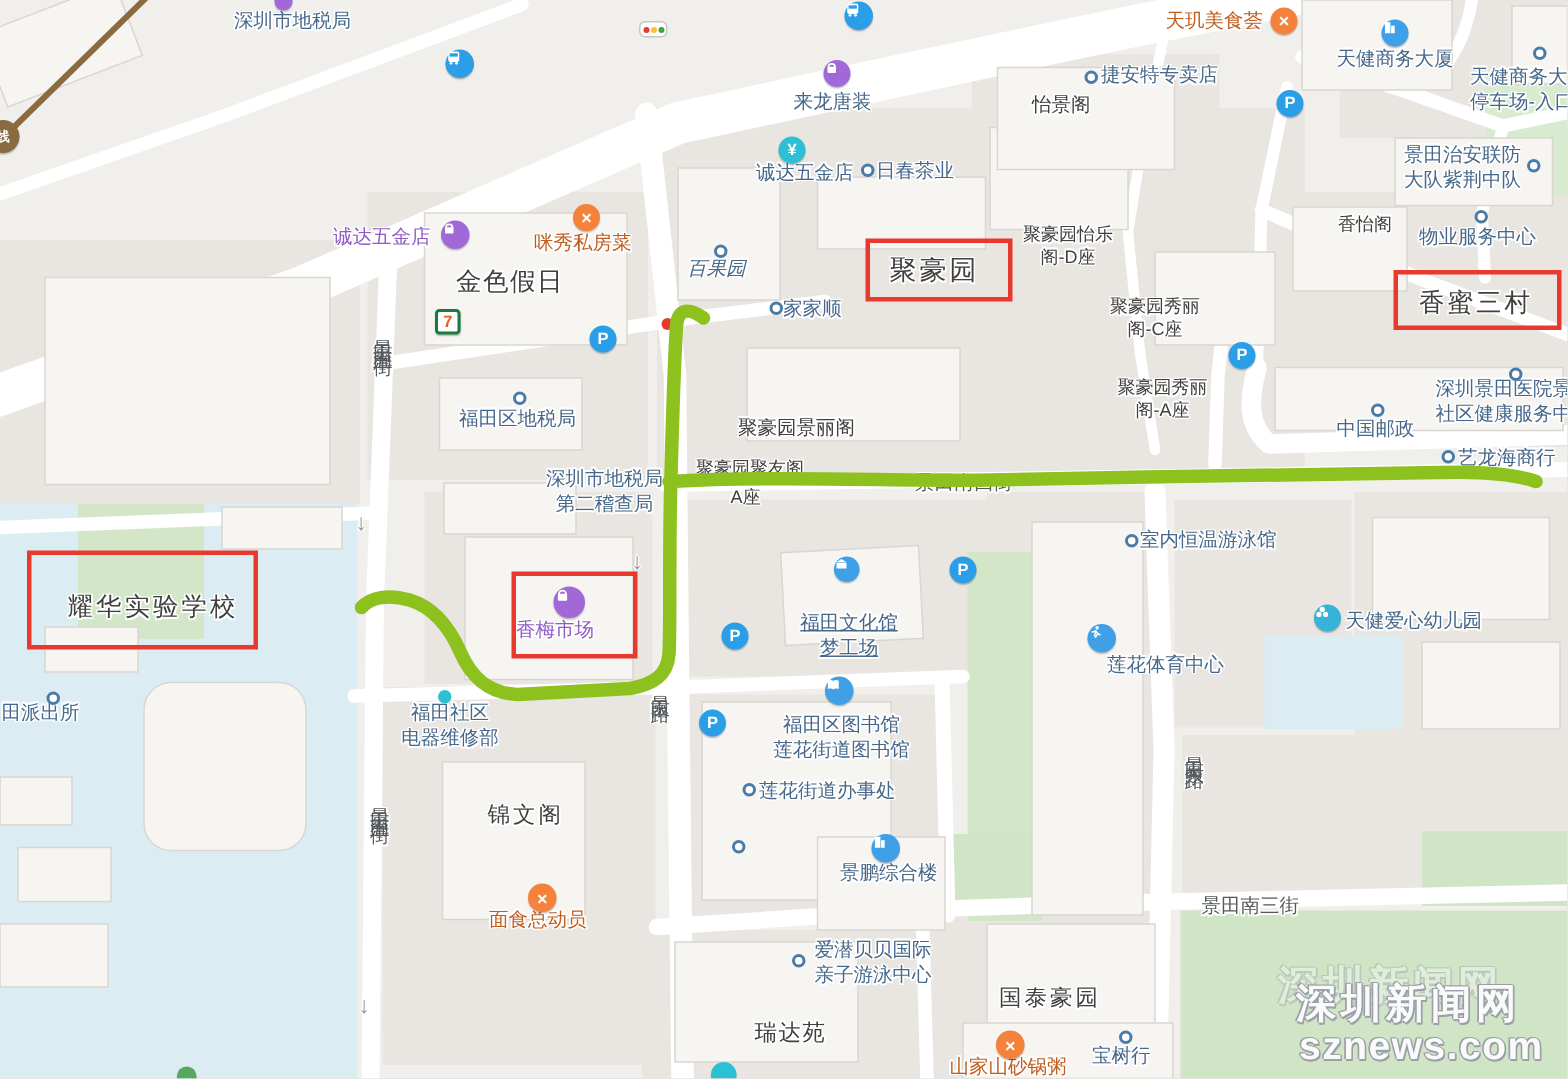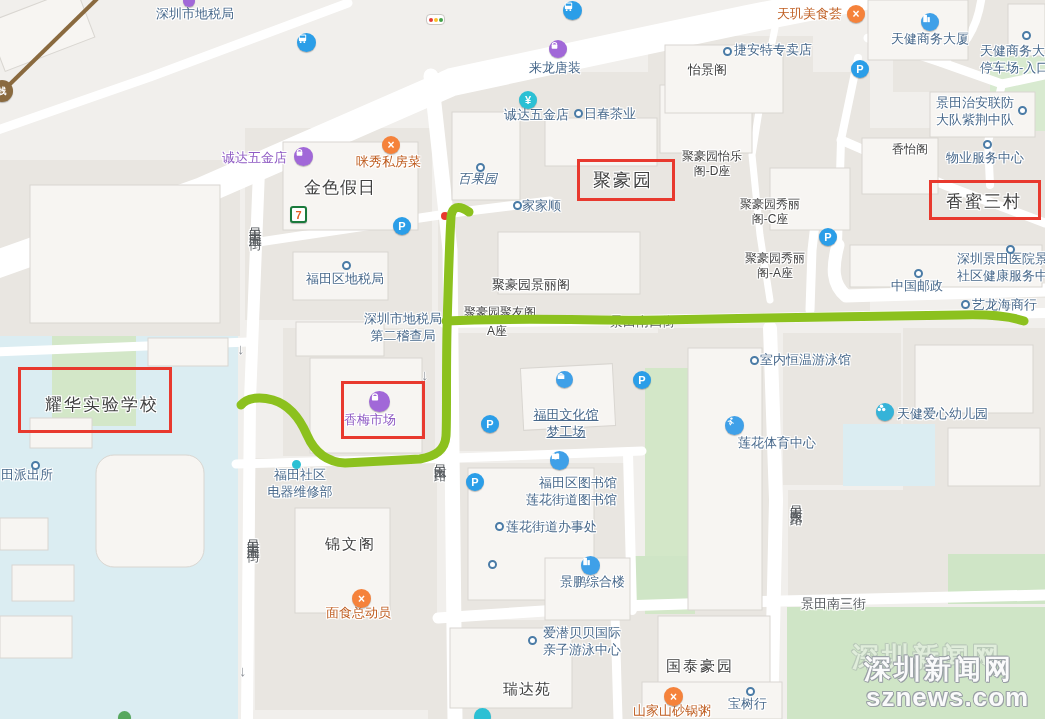--- a/index.html
+++ b/index.html
@@ -203,21 +203,21 @@
   <div class="lbl gray s17 ls2" style="left:45px;top:394px;">耀华实验学校</div>
   <div class="lbl" style="left:1px;top:467px;">田派出所</div>
   <div class="lbl" style="left:760px;top:352px;">室内恒温游泳馆</div>
   <div class="lbl c" style="left:516px;top:407px;width:100px;text-decoration:underline;">福田文化馆
 梦工场</div>
   <div class="lbl" style="left:694px;top:435px;margin-left:44px;">莲花体育中心</div>
   <div class="lbl" style="left:897px;top:406px;">天健爱心幼儿园</div>
   <div class="lbl purple" style="left:344px;top:412px;">香梅市场</div>
   <div class="lbl c" style="left:254px;top:467px;width:92px;">福田社区
 电器维修部</div>
-  <div class="lbl c" style="left:505px;top:475px;width:112px;text-align:right;">福田区图书馆
+  <div class="lbl c" style="left:505px;top:475px;width:112px;">福田区图书馆
 莲花街道图书馆</div>
   <div class="lbl" style="left:506px;top:519px;">莲花街道办事处</div>
   <div class="lbl" style="left:560px;top:574px;">景鹏综合楼</div>
   <div class="lbl gray s15 ls2" style="left:325px;top:534px;">锦文阁</div>
   <div class="lbl orange" style="left:326px;top:605px;">面食总动员</div>
   <div class="lbl c" style="left:536px;top:625px;width:92px;">爱潜贝贝国际
 亲子游泳中心</div>
   <div class="lbl gray s15 ls1" style="left:503px;top:679px;">瑞达苑</div>
   <div class="lbl gray s15 ls2" style="left:666px;top:656px;">国泰豪园</div>
   <div class="lbl orange" style="left:633px;top:703px;">山家山砂锅粥</div>

